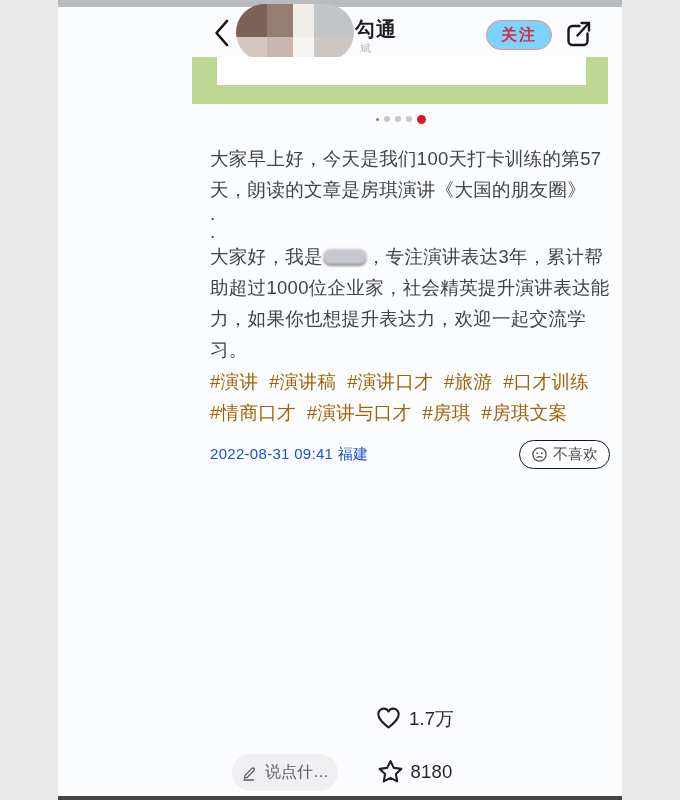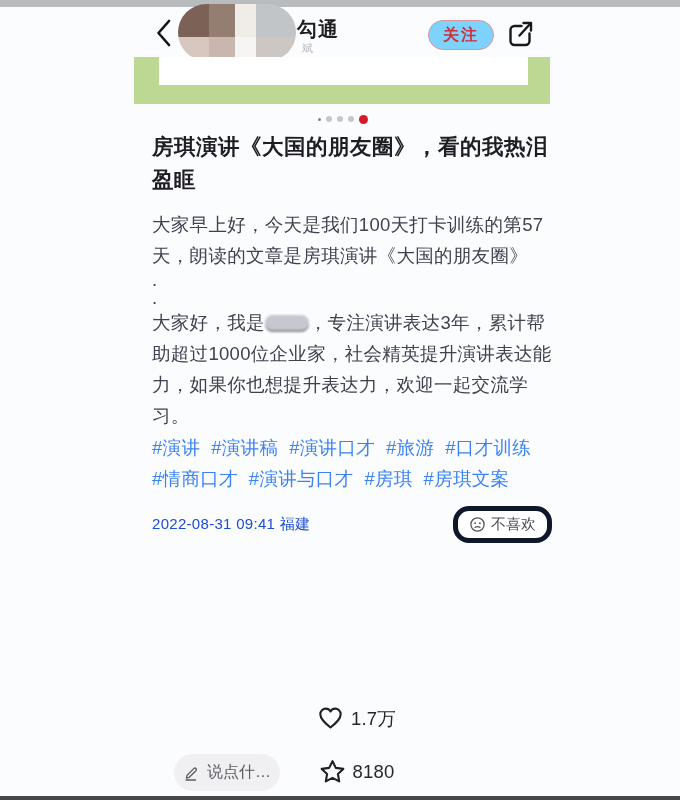--- a/index.html
+++ b/index.html
@@ -1,17 +1,17 @@
 <!DOCTYPE html>
 <html><head>
 <meta charset="utf-8">
 <style>
   html,body{margin:0;padding:0;}
   body{font-family:"Liberation Sans","DejaVu Sans",sans-serif;background:#e9e9e9;}
-  .screen{position:relative;width:680px;height:800px;background:#fbfcfd;overflow:hidden;margin:0 auto;text-decoration:underline;}
+  .screen{position:relative;width:564px;height:800px;background:#fbfcfd;overflow:hidden;margin:0 auto;text-decoration:underline;}
   .top-strip{position:absolute;left:0;top:0;width:680px;height:7px;background:#b9bcbe;}
   .bottom-strip{position:absolute;left:0;bottom:0;width:680px;height:4px;background:#474747;}
 
   
   .navbar{position:absolute;left:0;top:7px;width:680px;height:50px;}
   .back-btn{position:absolute;left:153px;top:11px;width:22px;height:30px;cursor:pointer;}
   .avatar-blob{position:absolute;left:178px;top:-3px;width:118px;height:57px;border-radius:29px;overflow:hidden;display:grid;grid-template-columns:26% 22% 18% 34%;grid-template-rows:58% 42%;filter:blur(.4px);}
   .avatar-blob div{width:100%;height:100%;}
   .c1{background:#7c6256}.c2{background:#947e72}.c3{background:#f0ede9}.c4{background:#c2c5c7}
   .c5{background:#d8c7bf}.c6{background:#c9b7af}.c7{background:#f7f5f3}.c8{background:#cdc7c3}
@@ -29,25 +29,25 @@
   .dot.tiny{width:3px;height:3px;background:#7e7e82;}
   .dot.grey{width:6px;height:6px;background:#c7c7cb;}
   .dot.active{width:9px;height:9px;background:#d31b2c;}
 
   
   .content{position:absolute;left:152px;top:131px;width:400px;color:#41414f;}
   .post-title{font-size:21.5px;font-weight:700;color:#1e1e24;line-height:33px;letter-spacing:.5px;}
   .para{font-size:18.5px;line-height:31px;letter-spacing:.3px;margin-top:12px;}
   .dotline{font-size:18.5px;line-height:18px;}
   .blur-name{display:inline-block;width:44px;height:15px;background:#c7c7cf;border-radius:8px;vertical-align:-1px;filter:blur(1.2px);box-shadow:0 2px 0 #8a8a96;}
-  .hashtags{font-size:18.5px;line-height:31px;letter-spacing:.3px;color:#3b82f6;word-break:break-all;margin-top:1px;}
+  .hashtags{font-size:18.5px;line-height:31px;letter-spacing:.3px;color:#a16207;word-break:break-all;margin-top:1px;}
   .hashtags span{margin-right:11px;}
   .meta-row{display:flex;justify-content:space-between;align-items:center;margin-top:12px;}
   .date{font-size:15px;color:#1d4ed8;letter-spacing:.3px;}
-  .dislike-pill{display:flex;align-items:center;gap:5px;border:5px solid #0f172a;border-radius:16px;background:#fff;padding:4px 11px;color:#4a4a54;font-size:15px;cursor:pointer;}
+  .dislike-pill{display:flex;align-items:center;gap:5px;border:1px solid #0f172a;border-radius:16px;background:#fff;padding:4px 11px;color:#4a4a54;font-size:15px;cursor:pointer;}
 
   
   .bottom-bar{position:absolute;left:16px;top:748px;width:680px;height:48px;display:flex;align-items:center;}
   .comment-pill{margin-left:158px;width:106px;height:37px;background:#f0f0f2;border-radius:19px;display:flex;align-items:center;justify-content:center;gap:7px;color:#5b5b64;font-size:16px;cursor:text;}
   .actions{display:flex;align-items:center;margin-left:36px;gap:26px;flex-direction:column;}
   .action{display:flex;align-items:center;gap:6px;cursor:pointer;}
   .action .count{font-size:18.5px;color:#26262c;font-weight:500;letter-spacing:.2px;}
   svg{display:block;}
 </style>
 </head>
@@ -92,21 +92,20 @@
 
   <div class="dots">
     <div class="dot tiny"></div>
     <div class="dot grey"></div>
     <div class="dot grey"></div>
     <div class="dot grey"></div>
     <div class="dot active"></div>
   </div>
 
   <div class="content">
-    <div class="post-title">房琪演讲《大国的朋友圈》，看的我热泪盈眶</div>
     <div class="para">大家早上好，今天是我们100天打卡训练的第57天，朗读的文章是房琪演讲《大国的朋友圈》</div>
     <div class="dotline">.</div>
     <div class="dotline">.</div>
     <div class="para" style="margin-top:0;"><span>大家好，我是</span><span class="blur-name"></span><span>，专注演讲表达3年，累计帮助超过1000位企业家，社会精英提升演讲表达能力，如果你也想提升表达力，欢迎一起交流学习。</span></div>
     <div class="hashtags">
       <span>#演讲</span><span>#演讲稿</span><span>#演讲口才</span><span>#旅游</span><span>#口才训练</span><span>#情商口才</span><span>#演讲与口才</span><span>#房琪</span><span>#房琪文案</span>
     </div>
     <div class="meta-row">
       <span class="date">2022-08-31 09:41 福建</span>
       <span class="dislike-pill">

